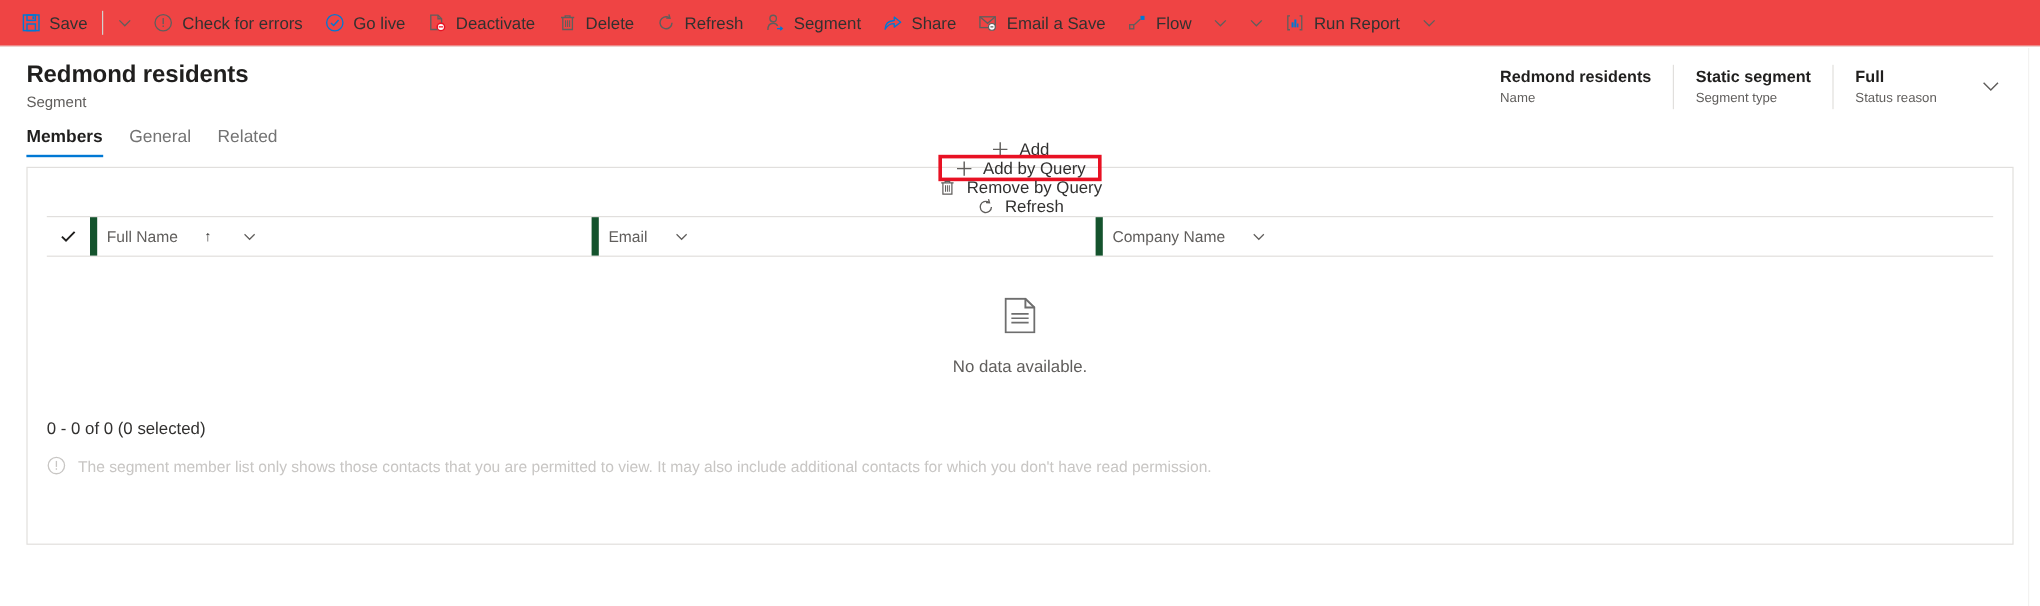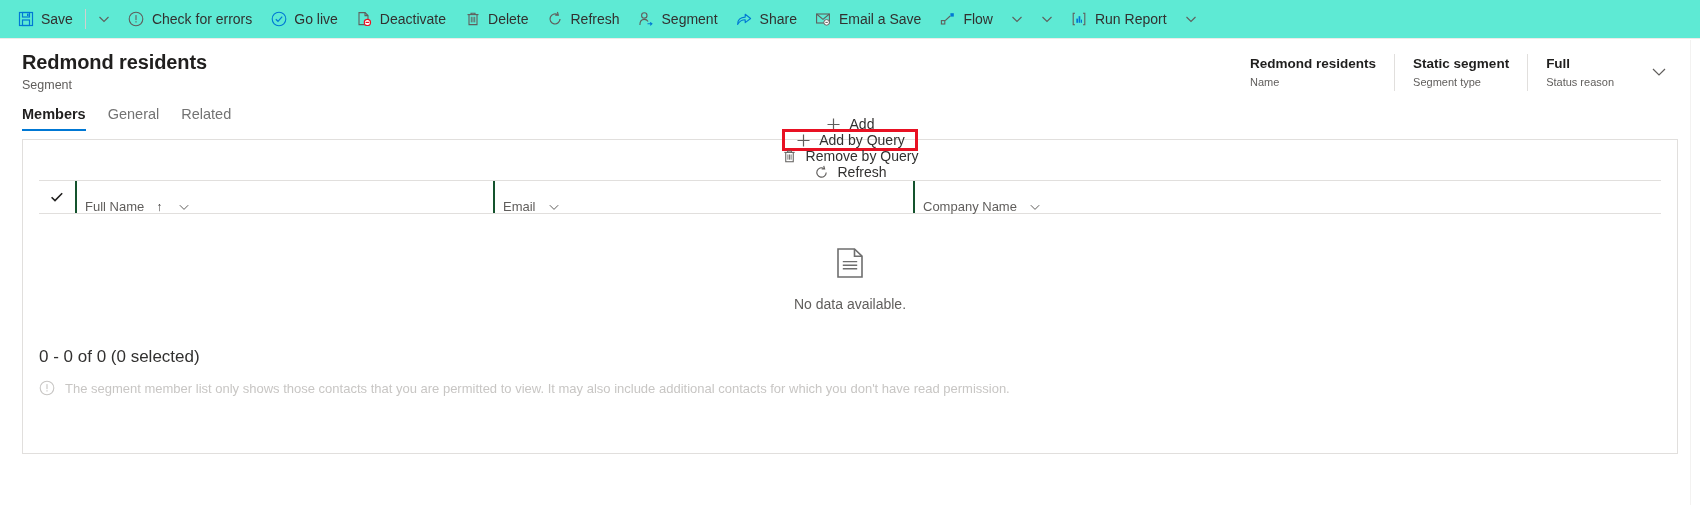--- a/index.html
+++ b/index.html
@@ -12,21 +12,21 @@
     overflow: hidden;
   }
 
   
   .commandbar {
     height: 39px;
     display: flex;
     align-items: center;
     padding: 0 8px;
     border-bottom: 1px solid #edebe9;
-    background: #5eead4;
+    background: #ef4444;
     white-space: nowrap;
   }
   .cmd {
     display: inline-flex;
     align-items: center;
     height: 38px;
     padding: 0 9px;
     font-size: 14px;
     color: #323130;
     cursor: default;
@@ -191,25 +191,25 @@
     border-top: 1px solid #e1dfdd;
   }
   .cb-cell {
     width: 36px;
     display: flex; align-items: center; justify-content: center;
     flex: 0 0 auto;
     cursor: default;
   }
   .col {
     display: flex;
-    align-items: flex-end;
-    gap: 12px;
+    align-items: center;
+    gap: 22px;
     height: 100%;
     padding: 0 8px;
-    border-left: 2px solid #14532d;
+    border-left: 6px solid #14532d;
     font-size: 13px;
     color: #605e5c;
     cursor: default;
     position: relative;
   }
   .col .name { line-height: 1; }
   .col .sortarrow { font-size: 12px; color: #323130; line-height: 1; }
 
   .empty-area {
     height: 132px;
@@ -217,21 +217,21 @@
     flex-direction: column;
     align-items: center;
     justify-content: center;
     gap: 14px;
   }
   .empty-text {
     font-size: 14px;
     color: #605e5c;
   }
   .pager {
-    font-size: 17px;
+    font-size: 14px;
     color: #323130;
     padding: 0 16px;
     height: 22px;
     display: flex;
     align-items: center;
     text-align: center;
   }
   .notice {
     display: flex;
     align-items: center;

